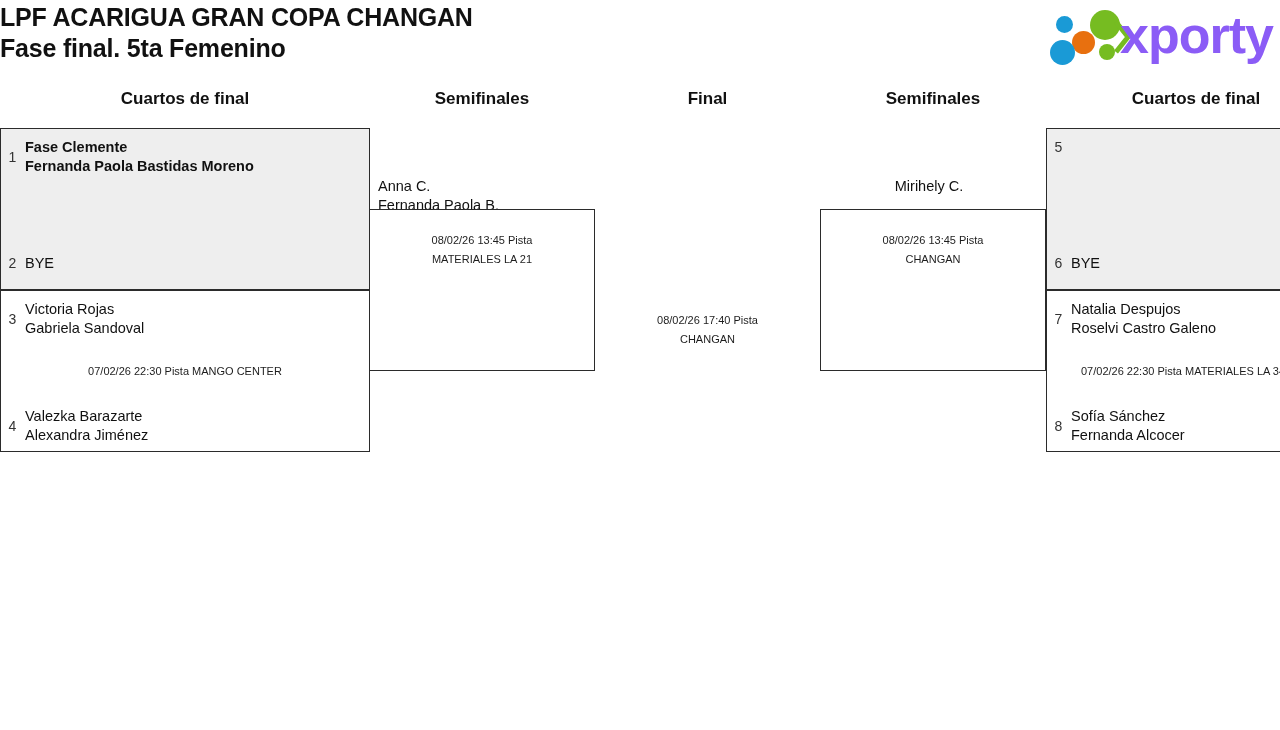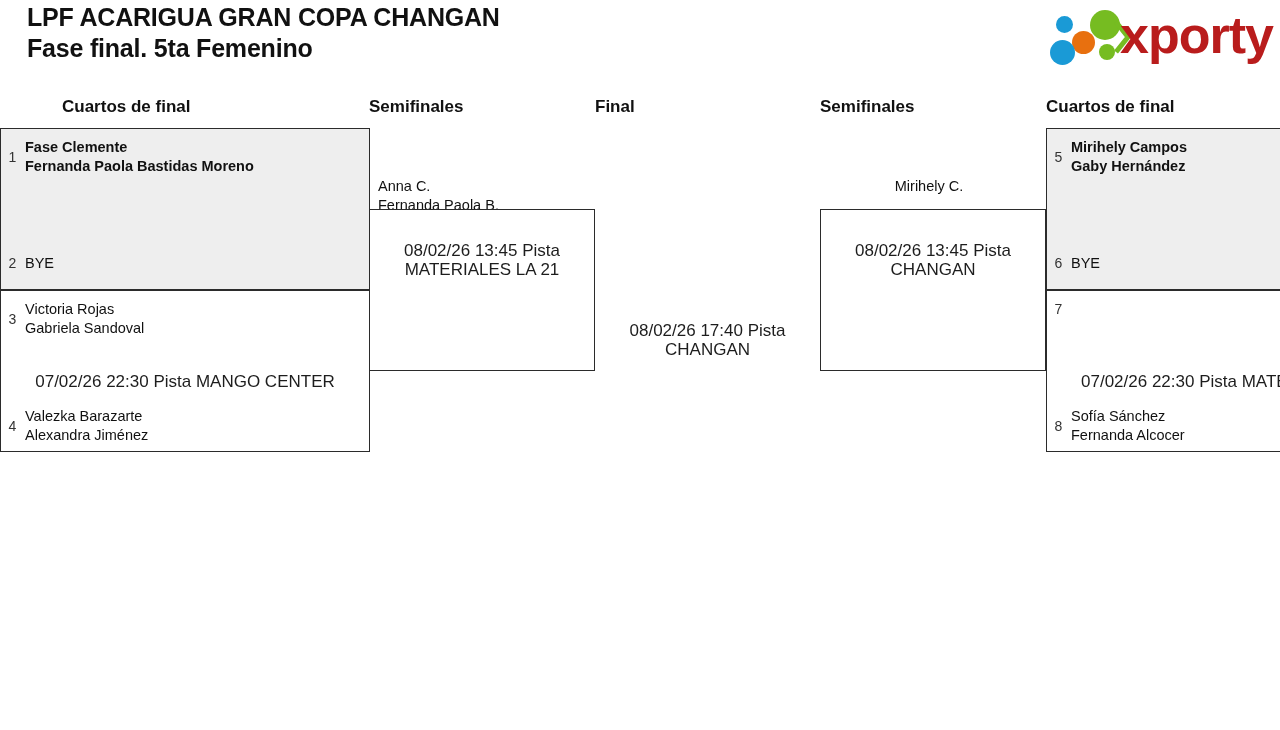--- a/index.html
+++ b/index.html
@@ -26,21 +26,20 @@
     position: absolute;
     left: 0; top: 2px;
     width: 900px;
   }
   .title-line {
     font-size: 25px;
     font-weight: 600;
     line-height: 31px;
     letter-spacing: -0.2px;
     white-space: nowrap;
-    padding-left: 27px;
   }
 
   
   #logo {
     position: absolute;
     right: 6px; top: 6px;
     width: 228px; height: 62px;
   }
   #logo-marks {
     position: absolute;
@@ -51,36 +50,37 @@
   .dot-blue-sm  { left: 6px;  top: 8px;  width: 17px; height: 17px; background: #1a9ad6; }
   .dot-orange   { left: 22px; top: 23px; width: 23px; height: 23px; background: #e8700f; }
   .dot-blue-lg  { left: 0px;  top: 32px; width: 25px; height: 25px; background: #1a9ad6; }
   .dot-green-lg { left: 40px; top: 2px;  width: 30px; height: 30px; background: #76bc21; }
   .dot-green-sm { left: 49px; top: 36px; width: 16px; height: 16px; background: #76bc21; }
   #logo-word {
     position: absolute;
     left: 74px; top: -2px;
     font-size: 52px;
     font-weight: 700;
-    color: #b91c1c;
+    color: #8b5cf6;
     letter-spacing: -1px;
     line-height: 62px;
   }
   #logo-chevron {
     position: absolute;
     left: 64px; top: 12px;
     width: 18px; height: 34px;
   }
 
   
   .round-header {
     position: absolute;
-    top: 96px;
+    top: 88px;
     font-size: 17px;
     font-weight: 600;
+    text-align: center;
     white-space: nowrap;
     line-height: 22px;
   }
 
   
   .match-box {
     position: absolute;
     box-sizing: border-box;
     border: 1px solid #2b2b2b;
     background: #ffffff;
@@ -102,25 +102,24 @@
     min-width: 11px;
     text-align: center;
     flex: none;
   }
   .names { display: block; }
   .names .n { display: block; }
   .slot.winner .names .n { font-weight: 700; }
 
   .schedule {
     position: absolute;
-    font-size: 17px;
+    font-size: 11px;
     line-height: 19px;
     text-align: center;
     color: #1d1d1d;
-    margin-top: 10px;
   }
   .schedule.clipped { text-align: left; white-space: nowrap; }
 
   
   .feed {
     position: absolute;
     font-size: 14.5px;
     line-height: 19px;
     white-space: nowrap;
     margin-top: 28px;
@@ -217,36 +216,36 @@
 <div class="match-box" style="left:820px; top:209px; width:226px; height:162px;">
   <div class="schedule" style="left:0px; top:21px; width:224px;">
     <div>08/02/26 13:45 Pista</div>
     <div>CHANGAN</div>
   </div>
 </div>
 
 <div class="match-box shaded" style="left:1046px; top:128px; width:370px; height:162px;">
   <div class="slot winner" style="left:6px; top:9px;">
     <span class="seed">5</span>
-    <span class="names">
-      <span class="n">Mirihely Campos</span>
-      <span class="n">Gaby Hernández</span>
-    </span>
   </div>
   <div class="slot" style="left:6px; top:125px;">
     <span class="seed">6</span>
     <span class="names">
       <span class="n">BYE</span>
     </span>
   </div>
 </div>
 
 <div class="match-box" style="left:1046px; top:290px; width:370px; height:162px;">
   <div class="slot" style="left:6px; top:9px;">
     <span class="seed">7</span>
+    <span class="names">
+      <span class="n">Natalia Despujos</span>
+      <span class="n">Roselvi Castro Galeno</span>
+    </span>
   </div>
   <div class="schedule clipped" style="left:34px; top:71px; width:330px;">07/02/26 22:30 Pista MATERIALES LA 34</div>
   <div class="slot" style="left:6px; top:116px;">
     <span class="seed">8</span>
     <span class="names">
       <span class="n">Sofía Sánchez</span>
       <span class="n">Fernanda Alcocer</span>
     </span>
   </div>
 </div>

